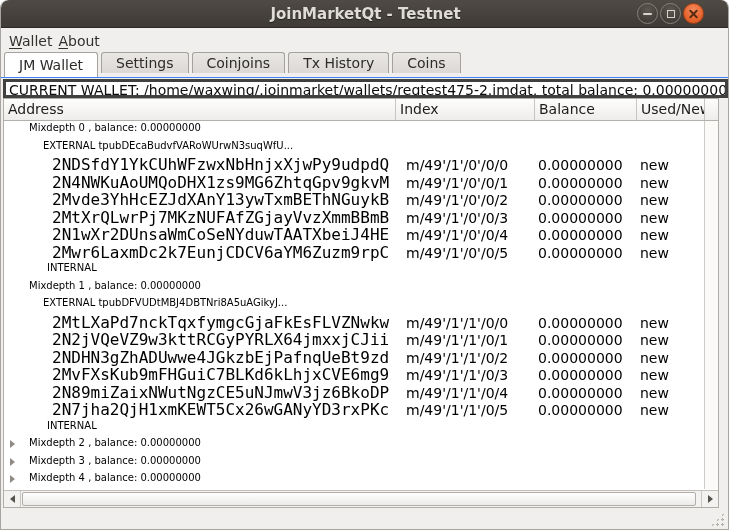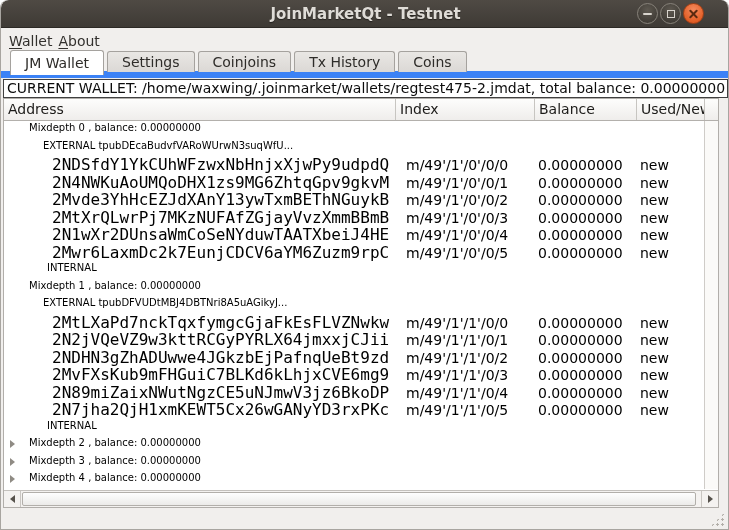--- a/index.html
+++ b/index.html
@@ -41,36 +41,36 @@
   
   #menubar {
     position:absolute; left:0; top:29px; width:100%; height:23px;
     background:#f1efed; display:flex; align-items:center; padding-left:8px; 
   }
   .menu-item { font-size:14px; color:#33312e; padding:2px 6px 2px 0; cursor:default; white-space:nowrap; }
   .menu-item .accel { text-decoration:underline; text-underline-offset:2px; }
   
   #tabbar {
     position:absolute; left:0; top:52px; width:100%; height:26px;
-    display:flex; align-items:center; padding-left:9px;
-    border-bottom:7px solid #3b82f6;
+    display:flex; align-items:flex-start; padding-left:3px;
+    border-bottom:1px solid #3b82f6;
   }
   .tab {
     font-size:14px; color:#2e2c29; padding:0 14px; margin-right:3px;
     height:21px; line-height:20px; white-space:nowrap;
     background:linear-gradient(#e9e7e4,#dbd8d5);
     border:1px solid #a5a29e; border-bottom:none; border-radius:3px 3px 0 0;
   }
   .tab.active {
     height:25px; line-height:24px; background:#ffffff; margin-bottom:-1px; position:relative; z-index:2;
   }
   
   #banner {
     position:absolute; left:2px; top:79px; width:725px; height:19px;
-    background:#ffffff; border:1px solid #404040; font-size:14px; color:#0c0c0c;
+    background:#ffffff; border:3px solid #404040; font-size:14px; color:#0c0c0c;
     line-height:17px; padding-left:3px; white-space:nowrap; overflow:hidden;
   }
   
   #frame {
     position:absolute; left:2px; top:98px; width:716px; height:410px;
     border:1px solid #b1aeaa; background:#ffffff;
   }
   #theader { position:absolute; left:0; top:0; width:714px; height:22px; display:flex;
     background:linear-gradient(#fdfdfc,#efedeb); border-bottom:1px solid #b3b0ac;align-items:center; }
   .hcell { height:100%; font-size:14px; color:#1c1b19; line-height:21px; white-space:nowrap; overflow:hidden; }

